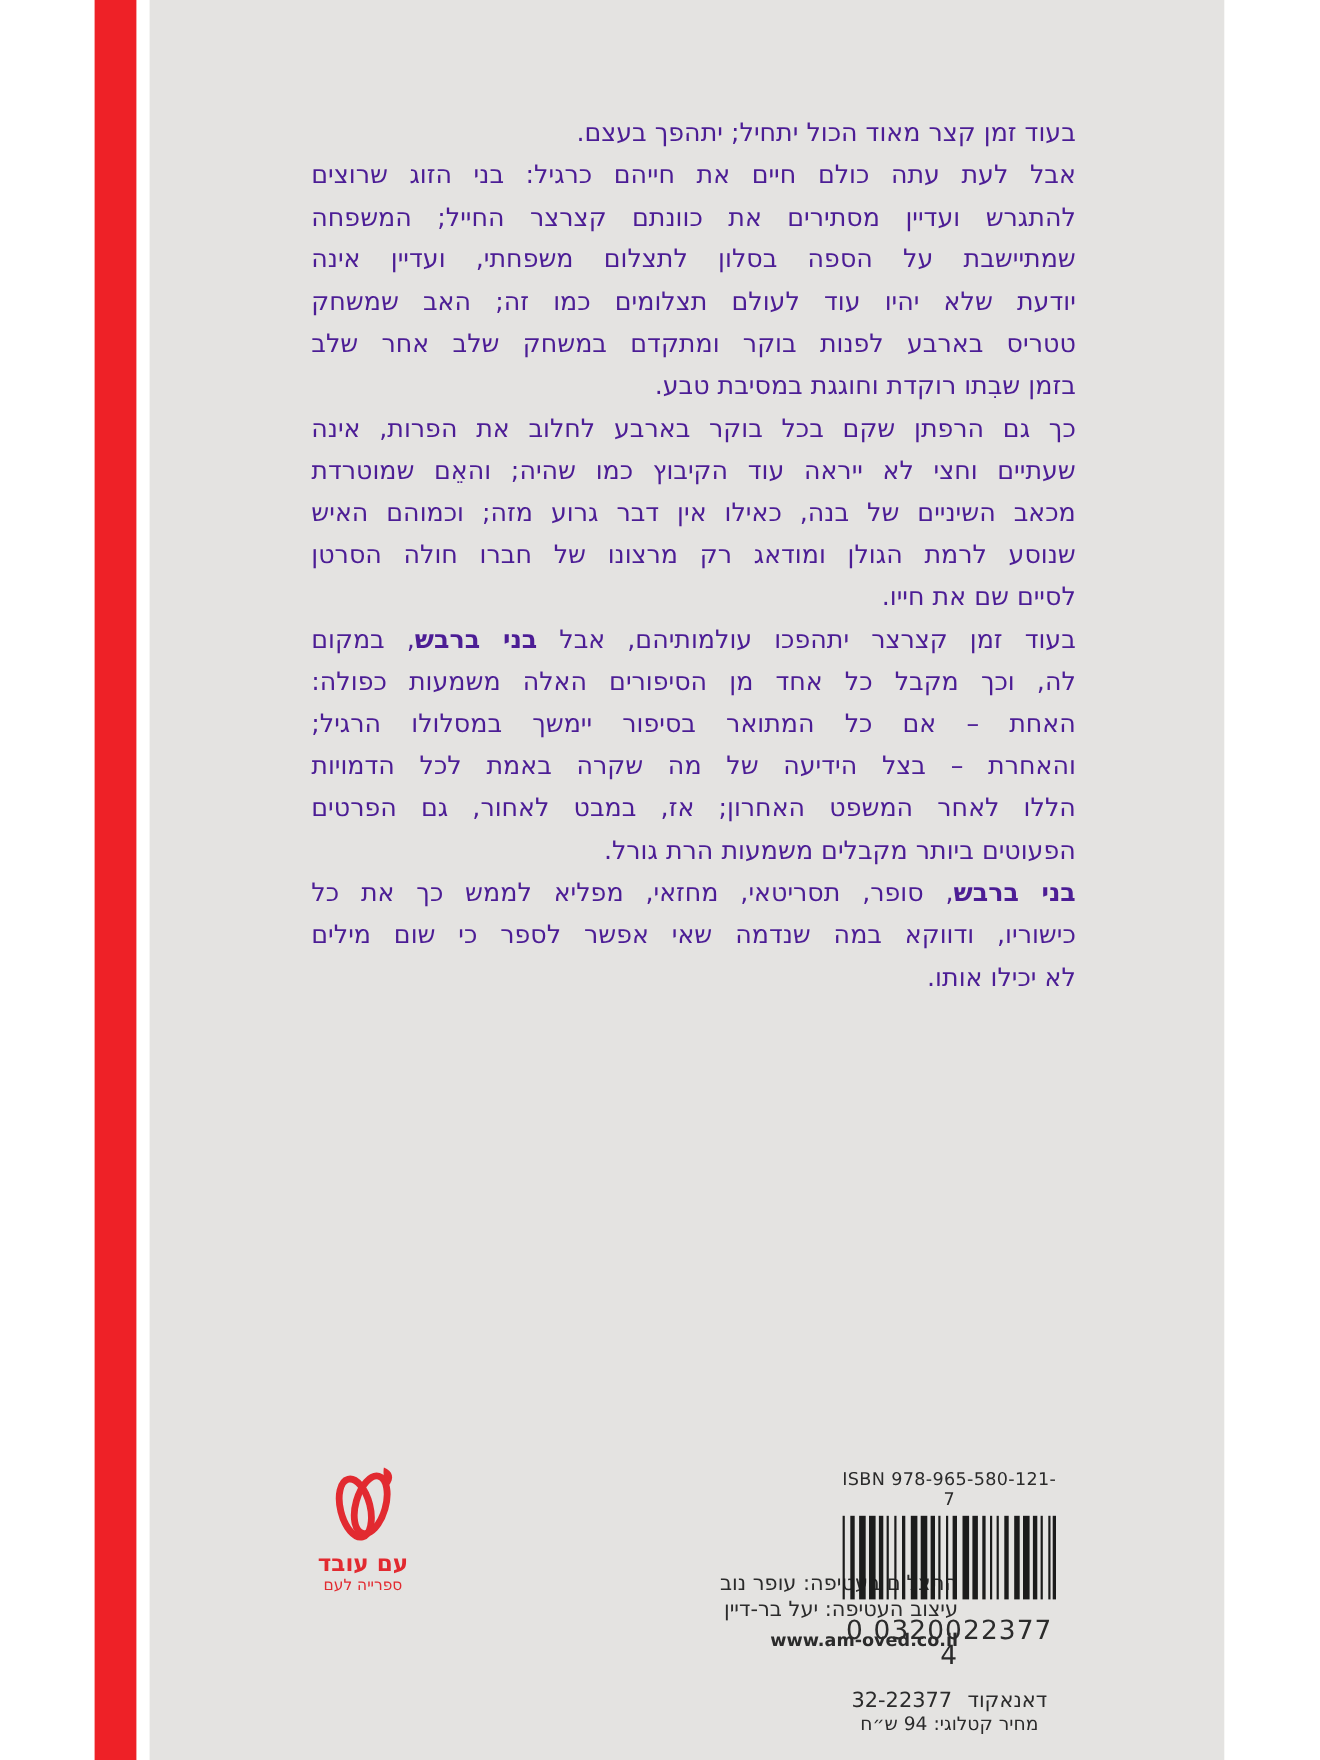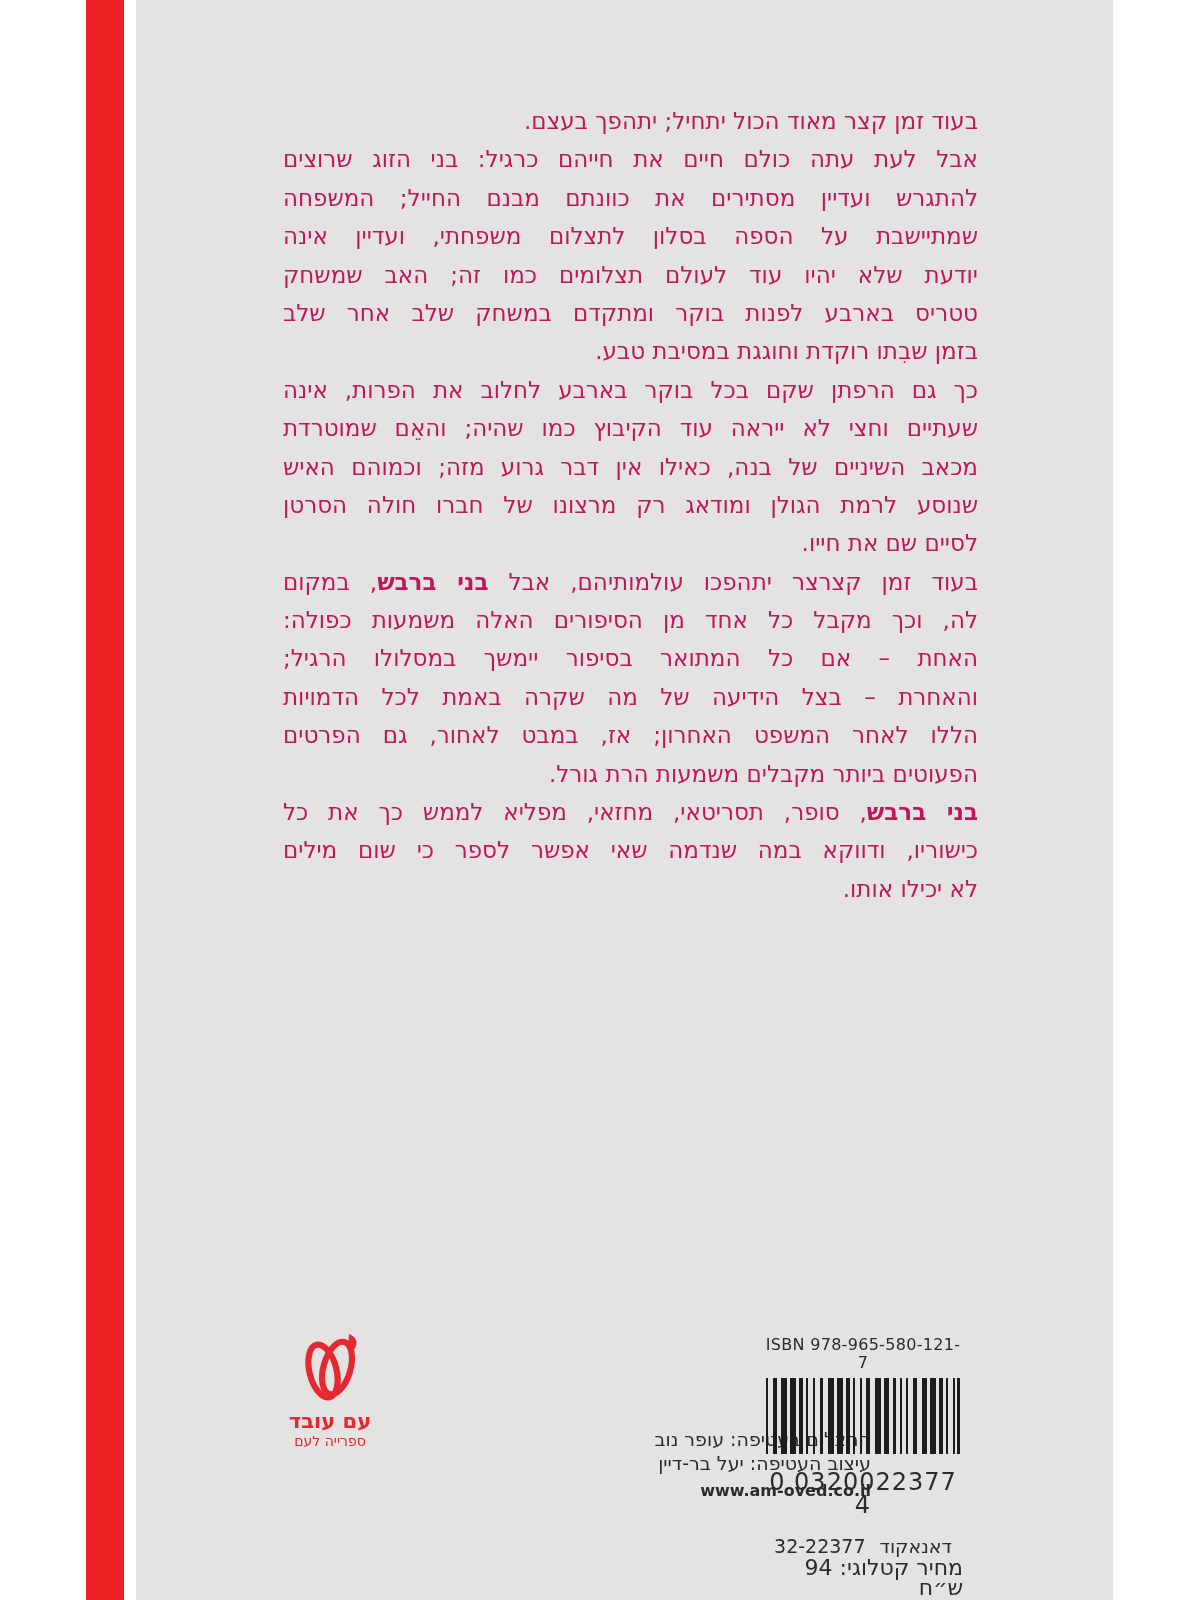--- a/index.html
+++ b/index.html
@@ -15,21 +15,21 @@
     background:#ee2127;
   }
   .cover{
     position:absolute;left:136px;top:0;width:977px;height:1600px;
     background:#e4e3e1;
   }
   
   .blurb{
     position:absolute;left:147px;top:102px;width:695px;
     direction:rtl;
-    color:#be185d;
+    color:#4c1d95;
     font-size:23px;
   }
   .blurb .line{
     height:38.4px;line-height:38.4px;
     overflow:hidden;
     text-align:justify;
     text-align-last:justify;
     white-space:normal;
   }
   .blurb .line.last{
@@ -58,34 +58,34 @@
   }
   .isbn{font-size:16px;letter-spacing:.3px;line-height:18px;direction:ltr;}
   .bars{
     margin:6px auto 0 auto;height:76px;width:197px;
     display:flex;align-items:stretch;justify-content:center;
   }
   .bars span{flex:0 0 auto;height:100%;}
   .bc-num{font-size:24px;line-height:23px;margin-top:17px;letter-spacing:1px;direction:ltr;}
   .dana{direction:rtl;font-size:19px;line-height:22px;margin-top:18px;}
   .dana .dlabel{margin-left:14px;}
-  .price{direction:rtl;font-size:22px;line-height:20px;margin-top:1px;text-align:right;}
+  .price{direction:rtl;font-size:17px;line-height:20px;margin-top:1px;}
 </style>
 </head>
 <body>
 
 <div class="canvas">
   <div class="spine"></div>
 
   <div class="cover">
 
     <div class="blurb">
         <div class="line last"><span>בעוד זמן קצר מאוד הכול יתחיל; יתהפך בעצם.</span></div>
         <div class="line"><span>אבל לעת עתה כולם חיים את חייהם כרגיל: בני הזוג שרוצים</span></div>
-        <div class="line"><span>להתגרש ועדיין מסתירים את כוונתם מבנם החייל; המשפחה</span></div>
+        <div class="line"><span>להתגרש ועדיין מסתירים את כוונתם קצרצר החייל; המשפחה</span></div>
         <div class="line"><span>שמתיישבת על הספה בסלון לתצלום משפחתי, ועדיין אינה</span></div>
         <div class="line"><span>יודעת שלא יהיו עוד לעולם תצלומים כמו זה; האב שמשחק</span></div>
         <div class="line"><span>טטריס בארבע לפנות בוקר ומתקדם במשחק שלב אחר שלב</span></div>
         <div class="line last"><span>בזמן שבִתו רוקדת וחוגגת במסיבת טבע.</span></div>
         <div class="line"><span>כך גם הרפתן שקם בכל בוקר בארבע לחלוב את הפרות, אינה</span></div>
         <div class="line"><span>שעתיים וחצי לא ייראה עוד הקיבוץ כמו שהיה; והאֵם שמוטרדת</span></div>
         <div class="line"><span>מכאב השיניים של בנה, כאילו אין דבר גרוע מזה; וכמוהם האיש</span></div>
         <div class="line"><span>שנוסע לרמת הגולן ומודאג רק מרצונו של חברו חולה הסרטן</span></div>
         <div class="line last"><span>לסיים שם את חייו.</span></div>
         <div class="line"><span>בעוד זמן קצרצר יתהפכו עולמותיהם, אבל </span><span class="b">בני ברבש</span><span>, במקום</span></div>

